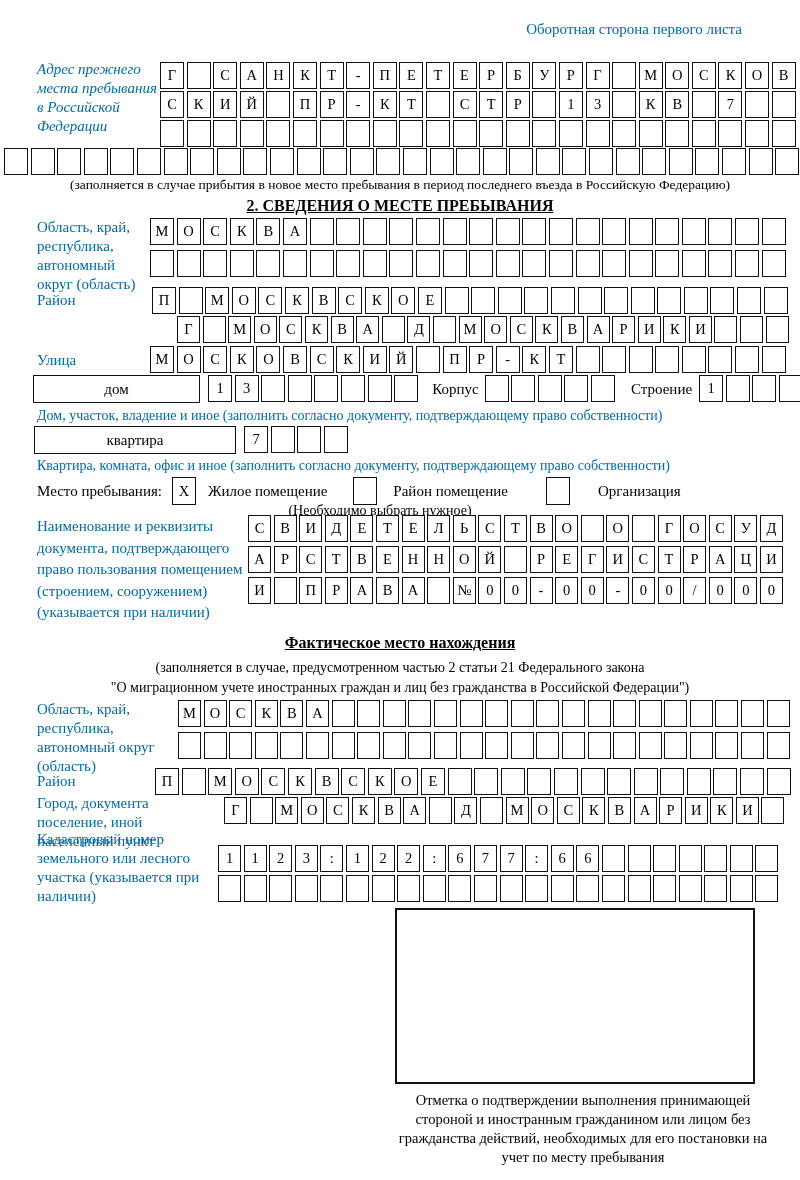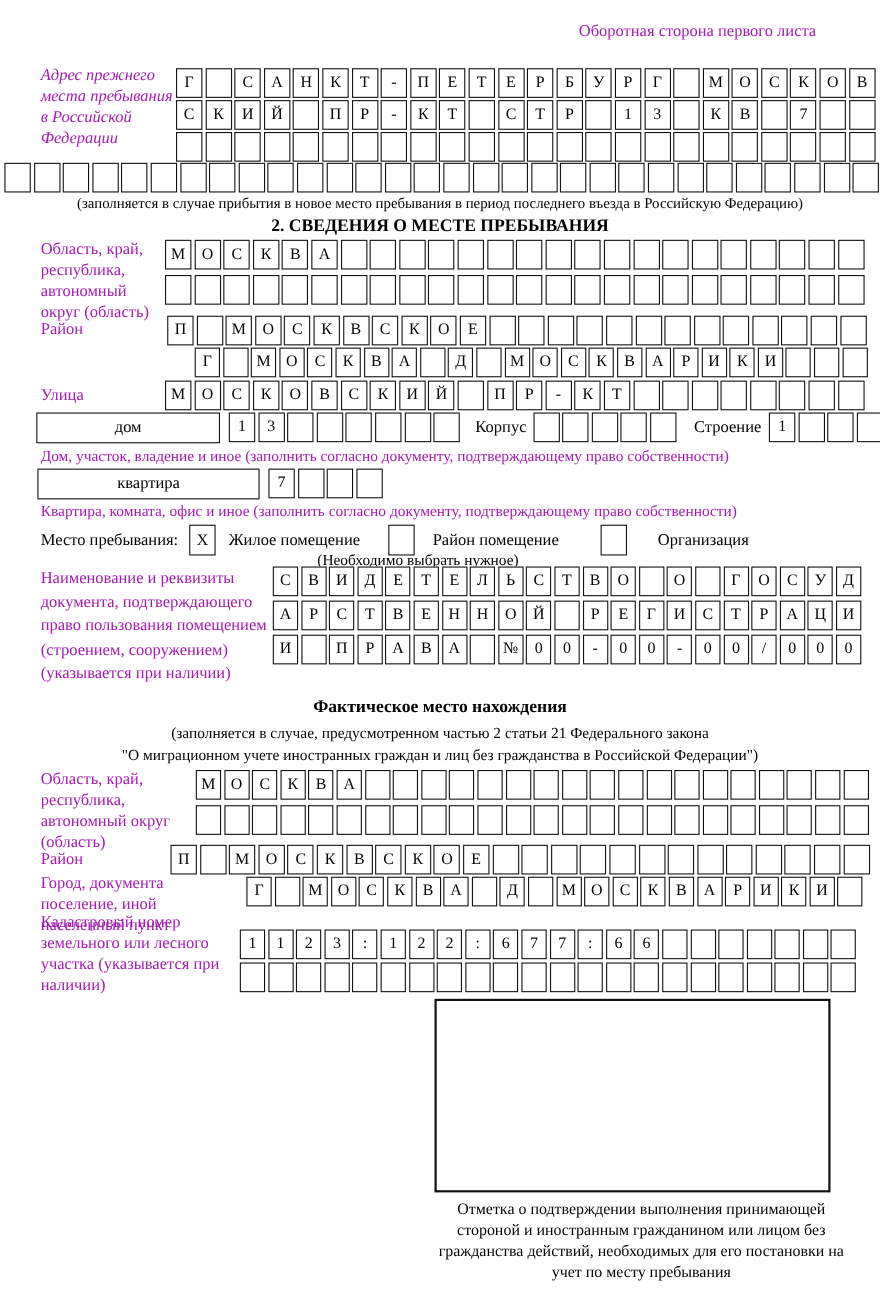--- a/index.html
+++ b/index.html
@@ -1,23 +1,23 @@
 <!DOCTYPE html>
 <html><head>
 <meta charset="utf-8">
 <style>
   html,body{margin:0;padding:0;background:#fff;}
   .page{
     position:relative;width:800px;height:1180px;background:#ffffff;color:#000;
     font-family:"Liberation Serif","DejaVu Serif",serif;overflow:hidden;
   }
   .abs{position:absolute;}
-  .lbl{font-size:15px;line-height:19px;color:#a21caf;}
+  .lbl{font-size:15px;line-height:19px;color:#0369a1;}
   .note{font-size:13.5px;line-height:16px;text-align:center;width:800px;left:0;}
-  .title{font-size:16px;font-weight:bold;text-align:center;width:800px;left:0;}
+  .title{font-size:16px;font-weight:bold;text-align:center;width:800px;left:0;text-decoration:underline;}
   .cellrow{display:flex;gap:2.6px;}
   .cell{
     flex:none;box-sizing:border-box;width:24px;height:27px;
     border:1.7px solid #111;display:flex;align-items:center;justify-content:center;
     font-size:14.5px;background:#fff;
   }
   .c23 .cell{width:23px;}
   .cbox{width:24px;height:28px;}
   .widebox{
     box-sizing:border-box;height:28px;border:1.8px solid #111;

